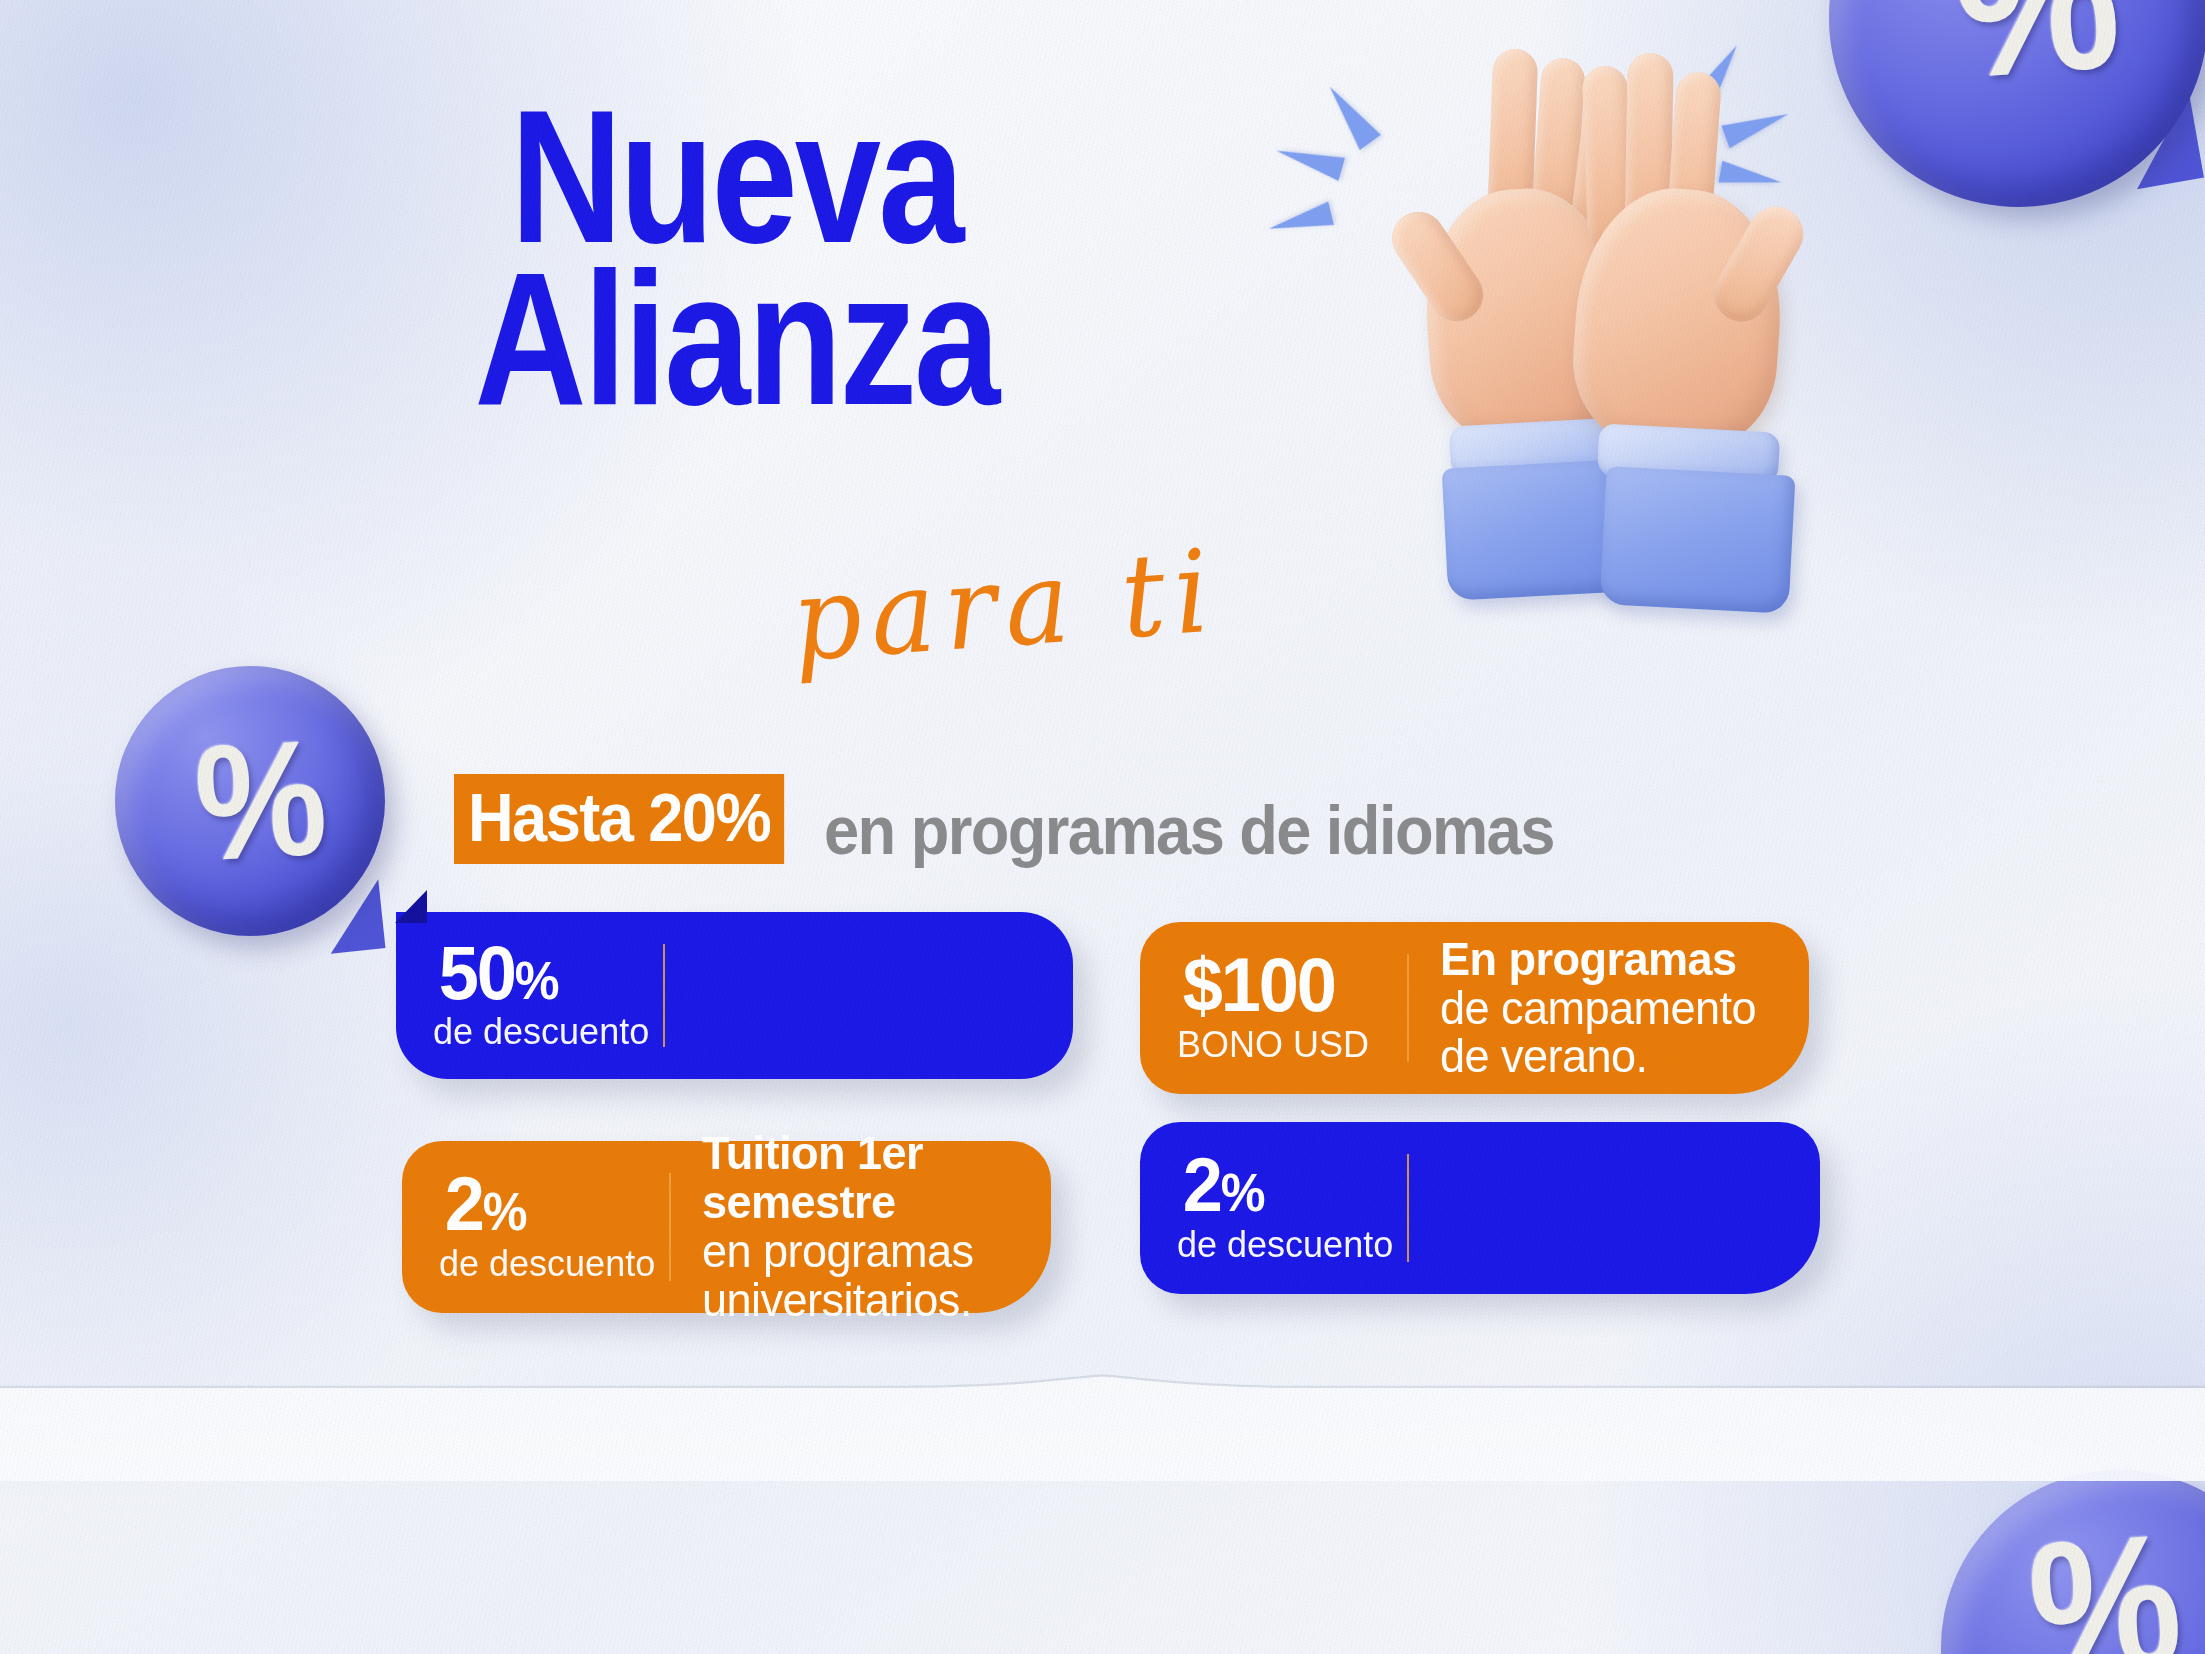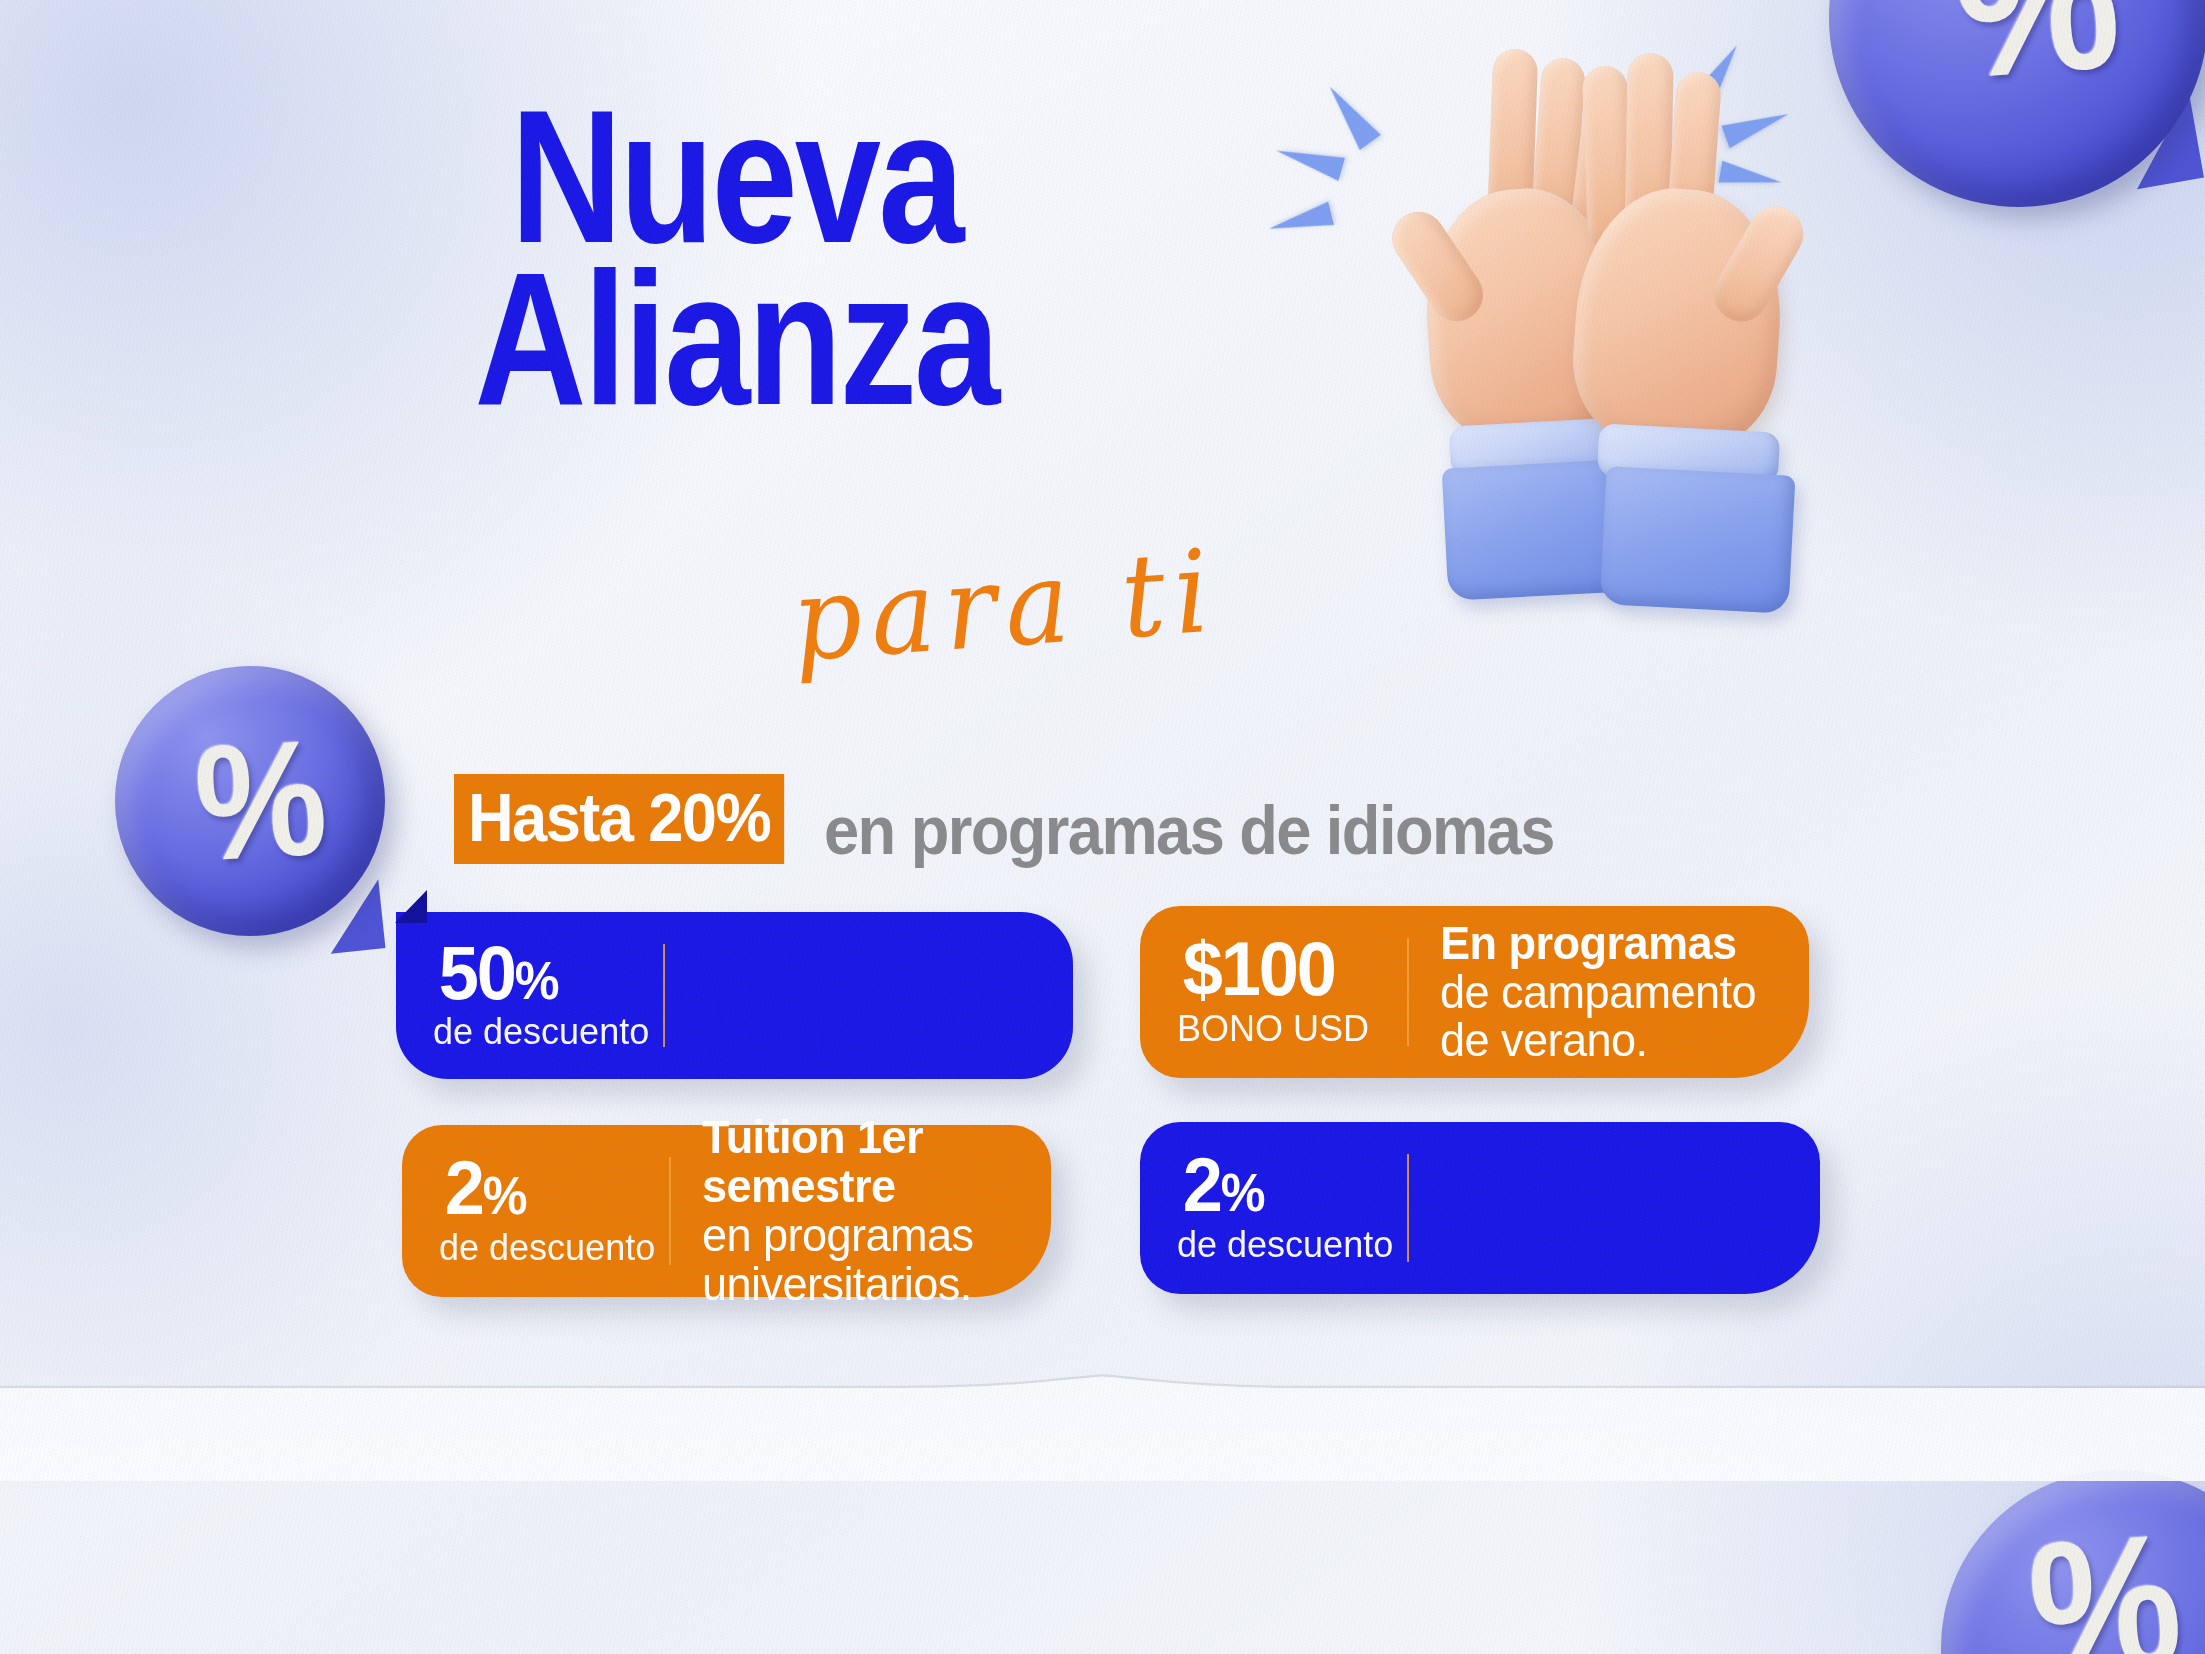--- a/index.html
+++ b/index.html
@@ -54,21 +54,21 @@
     margin-left:15px;transform:scaleX(.93);transform-origin:left center;line-height:1;
   }
 
   
   .card{
     position:absolute;display:flex;align-items:center;box-sizing:border-box;
     padding:26.4px 34px 26.4px 37px;color:#fff;
     box-shadow:15px 17px 26.4px rgba(40,55,95,.17);
   }
   .card.blue{background:#1B18E6;}
-  .card.orange{background:#E87B08;}
+  .card.orange{background:#E87B08;margin-top:16px;}
   .c-left{width:230px;flex:0 0 230px;text-align:left;}
   .c-big{font-weight:700;font-size:76px;line-height:.92;letter-spacing:-2.3px;transform:scaleX(.95);}
   .c-big .pct{font-size:53px;}
   .c-sub{font-weight:300;font-size:36px;letter-spacing:0px;margin-top:3.4px;opacity:.97;}
   .c-rule{width:2.3px;align-self:stretch;background:#F0A43E;margin:5.7px 31px 5.7px 0;flex:0 0 2.3px;opacity:.85;}
   .c-right{line-height:1.04;}
   .c-bold{font-weight:700;font-size:47px;letter-spacing:-0.6px;transform:scaleX(.96);transform-origin:left;}
   .c-light{font-weight:300;font-size:47px;letter-spacing:-0.6px;transform:scaleX(.96);transform-origin:left;}
 
   

